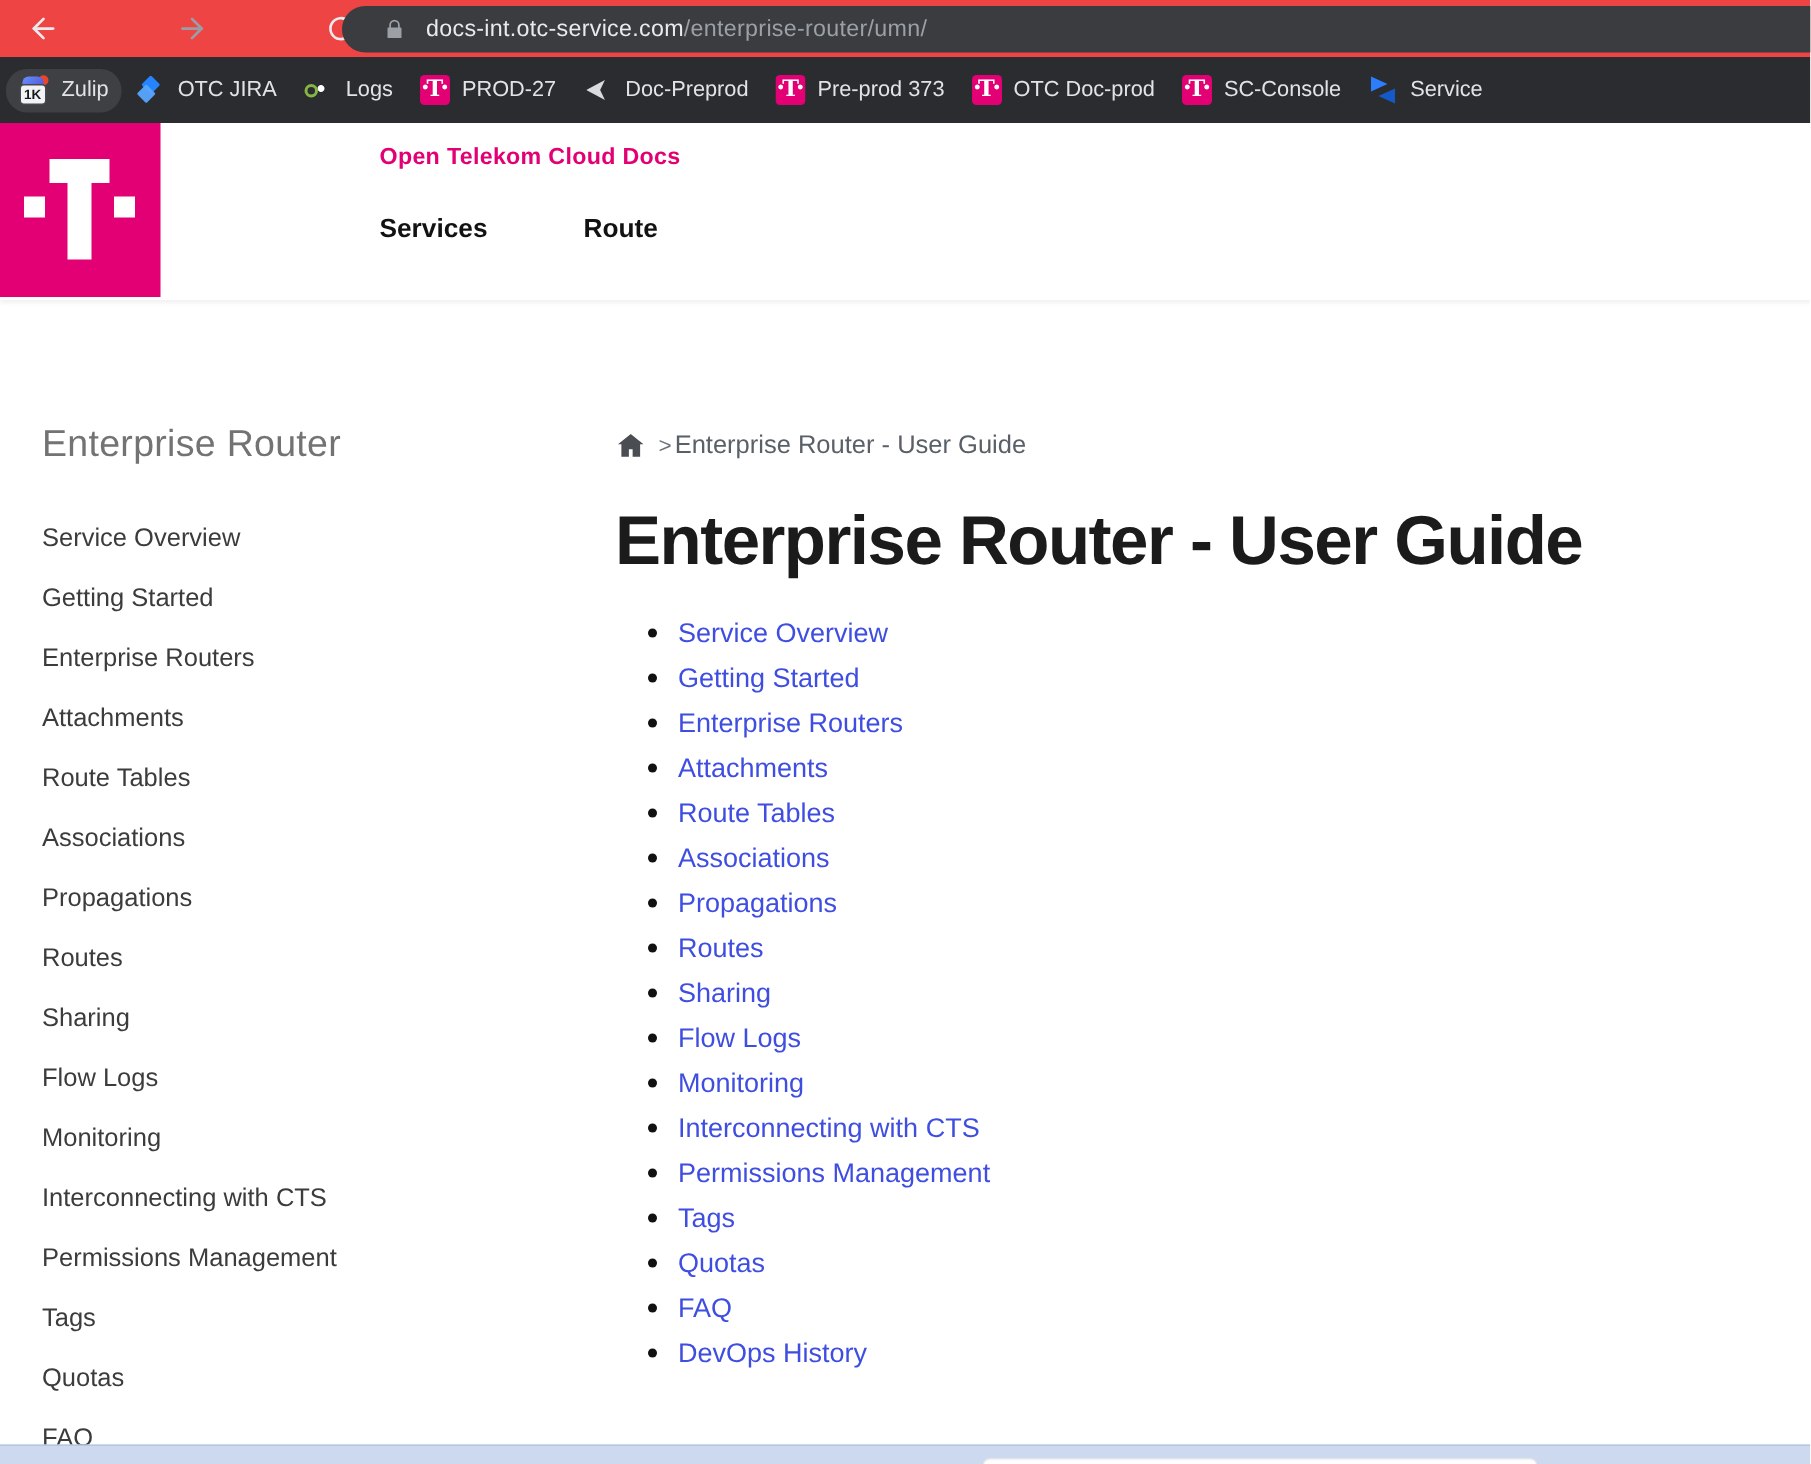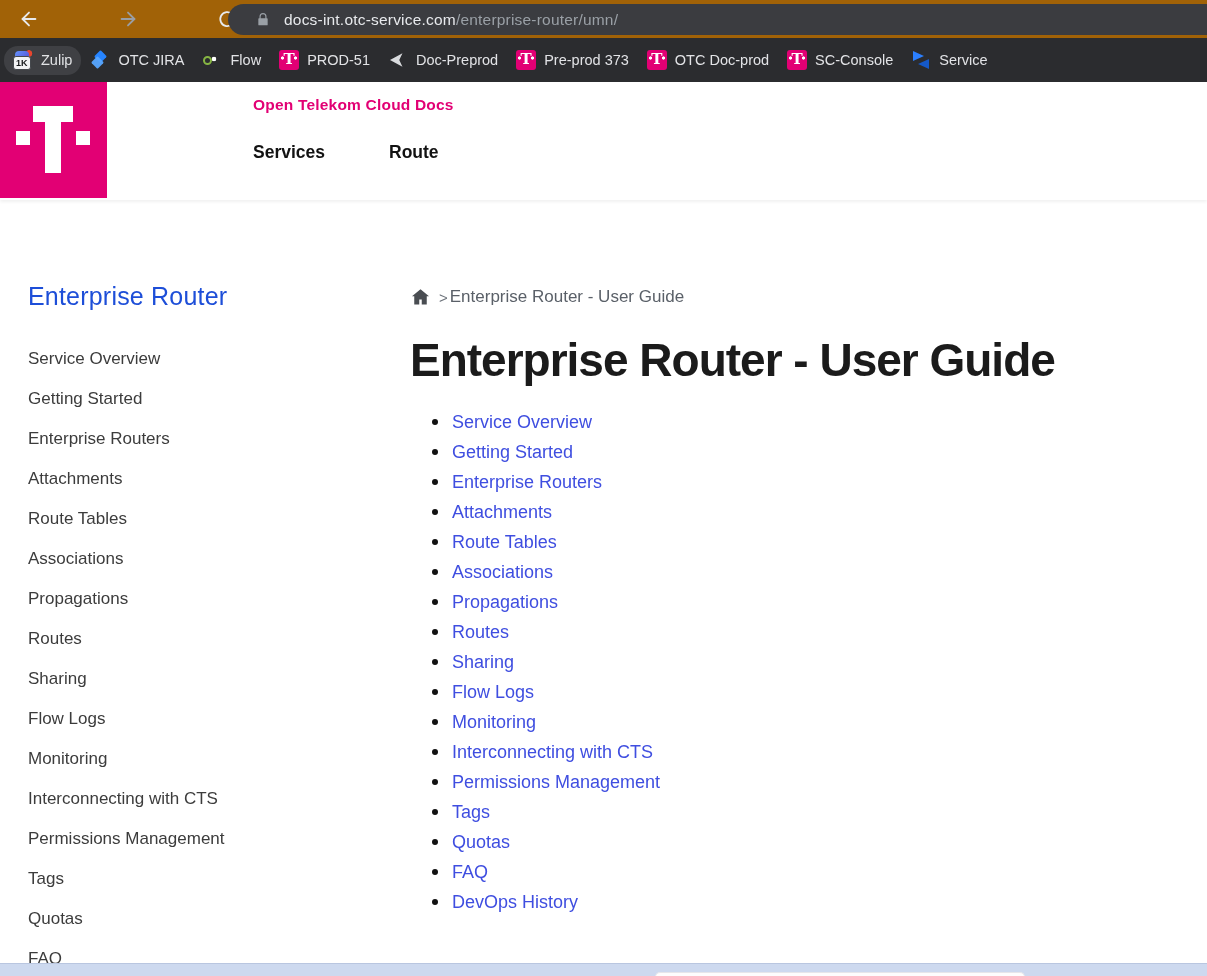--- a/index.html
+++ b/index.html
@@ -2,21 +2,21 @@
 <html><head>
 <meta charset="utf-8">
 <style>
   * { margin:0; padding:0; box-sizing:border-box; }
   html,body { width:1207px; height:976px; overflow:hidden; background:#fff;
               font-family:"Liberation Sans", sans-serif; }
   .screen { position:relative; width:1207px; height:976px; background:#fff; overflow:hidden; }
 
   
   .toolbar { position:absolute; left:0; top:0; width:100%; height:38px;
-             background:#a16207; display:flex; align-items:center; padding-left:12px;gap:48px; }
+             background:#ef4444; display:flex; align-items:center; padding-left:12px;gap:48px; }
   .nav-btn { width:34px; height:34px; display:flex; align-items:center; justify-content:center;
              margin-right:17px; flex:0 0 auto; border-radius:50%; }
   .nav-btn svg { display:block; }
   .omnibox { position:absolute; left:228px; top:4px; right:-20px; height:31px;
              background:#3b3c40; border-radius:16px; display:flex; align-items:center;
              padding-left:28px; }
   .omnibox .lock { margin-right:14px; display:flex; }
   .url { font-size:15.5px; color:#e8eaed; letter-spacing:.2px; white-space:nowrap; }
   .url .path { color:#9aa0a6; }
 
@@ -72,21 +72,21 @@
                  box-shadow:0 2px 3px rgba(0,0,0,0.06); }
   .t-logo { position:absolute; left:0; top:0; width:107px; height:116px; background:#e20074; }
   .t-logo svg { position:absolute; left:0; top:0; }
   .site-title { position:absolute; left:253px; top:14px; color:#e20074; font-size:15.5px;
                 font-weight:700; letter-spacing:.2px; }
   .site-nav { position:absolute; left:253px; top:60px; display:flex; gap:64px;justify-content:flex-end; }
   .site-nav .nav-item { font-size:17.5px; font-weight:700; color:#121212; cursor:pointer; }
 
   
   .sidebar { position:absolute; left:28px; top:200px; width:340px; }
-  .sidebar h2 { font-size:25px; font-weight:400; color:#1d4ed8; letter-spacing:.2px; }
+  .sidebar h2 { font-size:25px; font-weight:400; color:#737373; letter-spacing:.2px; }
   .side-list { list-style:none; margin-top:28px; }
   .side-list li { line-height:40px; font-size:17px; color:#3c3c3c; cursor:pointer; white-space:nowrap; }
 
   
   .main { position:absolute; left:410px; top:203px; width:790px; }
   .breadcrumb { display:flex; align-items:center; height:24px; color:#5a6068; font-size:17px; }
   .breadcrumb .house { display:flex; margin-right:8px; }
   .breadcrumb .sep { color:#6d737b; font-size:15px; margin-right:2px; }
   .breadcrumb .crumb { cursor:pointer; }
   h1.page-title { margin-top:24px; font-size:46px; font-weight:700; color:#1b1b1b;
@@ -148,25 +148,25 @@
       <div class="bookmark highlighted">
     <span class="bm-icon icon-zulip"></span>
     <span class="bm-label">Zulip</span>
   </div>
       <div class="bookmark">
     <span class="bm-icon icon-jira"></span>
     <span class="bm-label">OTC JIRA</span>
   </div>
       <div class="bookmark">
     <span class="bm-icon icon-gitea"></span>
-    <span class="bm-label">Flow</span>
+    <span class="bm-label">Logs</span>
   </div>
       <div class="bookmark">
     <span class="bm-icon icon-telekom"></span>
-    <span class="bm-label">PROD-51</span>
+    <span class="bm-label">PROD-27</span>
   </div>
       <div class="bookmark">
     <span class="bm-icon icon-spark"></span>
     <span class="bm-label">Doc-Preprod</span>
   </div>
       <div class="bookmark">
     <span class="bm-icon icon-telekom"></span>
     <span class="bm-label">Pre-prod 373</span>
   </div>
       <div class="bookmark">

